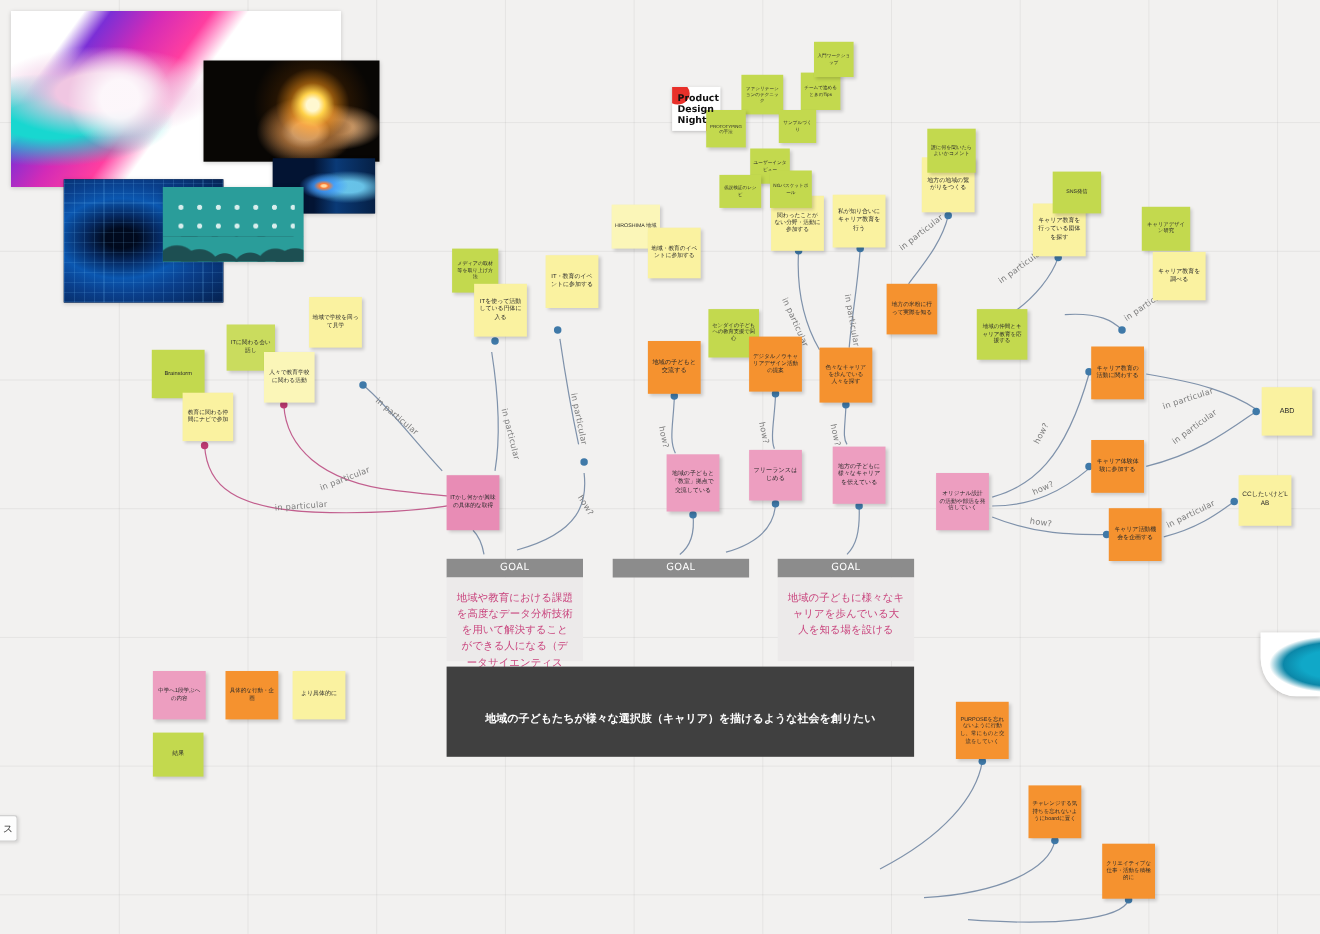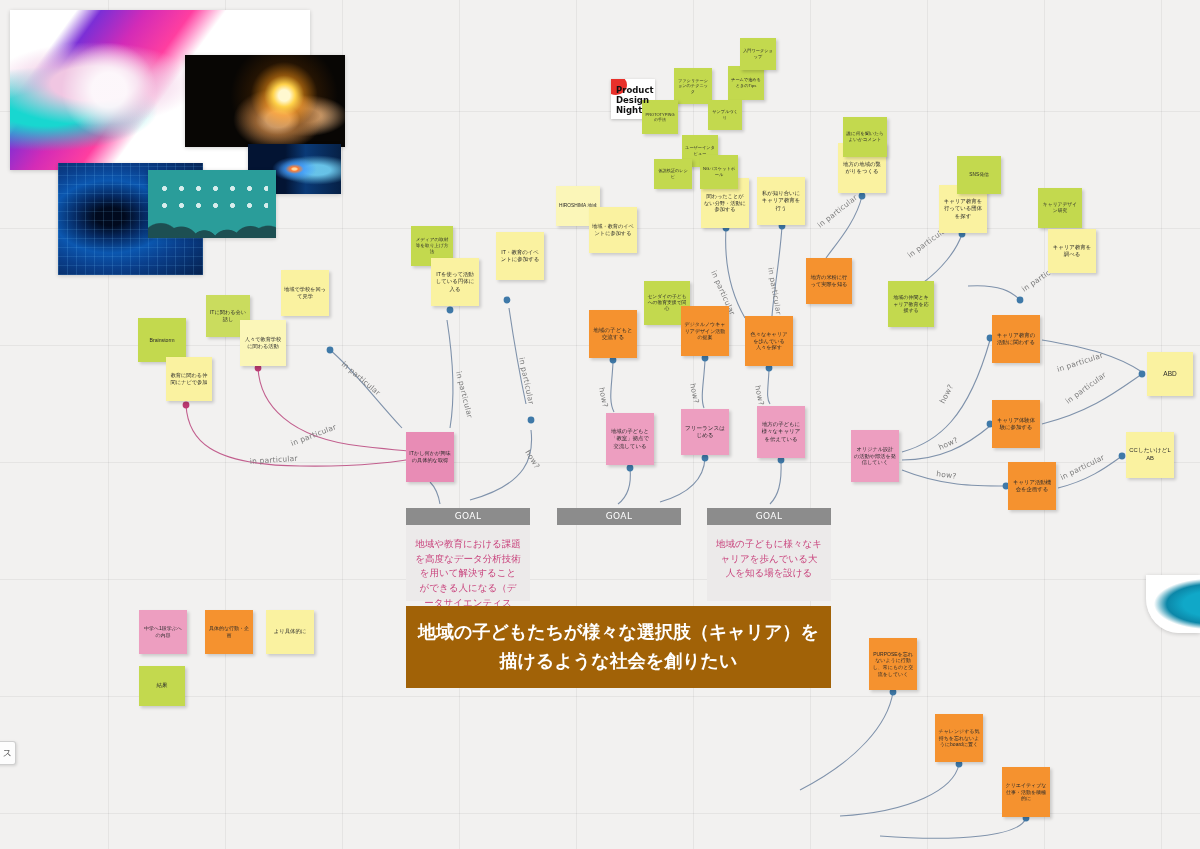--- a/index.html
+++ b/index.html
@@ -60,24 +60,24 @@
     display:flex;align-items:flex-start;justify-content:center;
     text-align:center;
     font-family:"DejaVu Sans",sans-serif;
   }
   .goal .fbody{
     background:#eceaea;color:#c9447d;
     font-size:9.5px;line-height:1.55;
     padding:12px 9px;height:76px;
   }
   .purpose .fbody{
-    background:#a16207;color:#ffffff;
-    font-size:18px;line-height:1.6;
+    background:#404040;color:#ffffff;
+    font-size:10px;line-height:1.6;
     padding:26px 10px;height:82px;font-weight:bold;
-    align-items:center;
+    align-items:flex-end;
   }
   .values .fbody{
     background:#3f5488;color:#ffffff;
     font-size:13px;line-height:1.75;
     padding:22px 10px;height:80px;font-weight:bold;
     align-items:center;
   }
 
   
   #wires{position:absolute;inset:0;pointer-events:none;}

